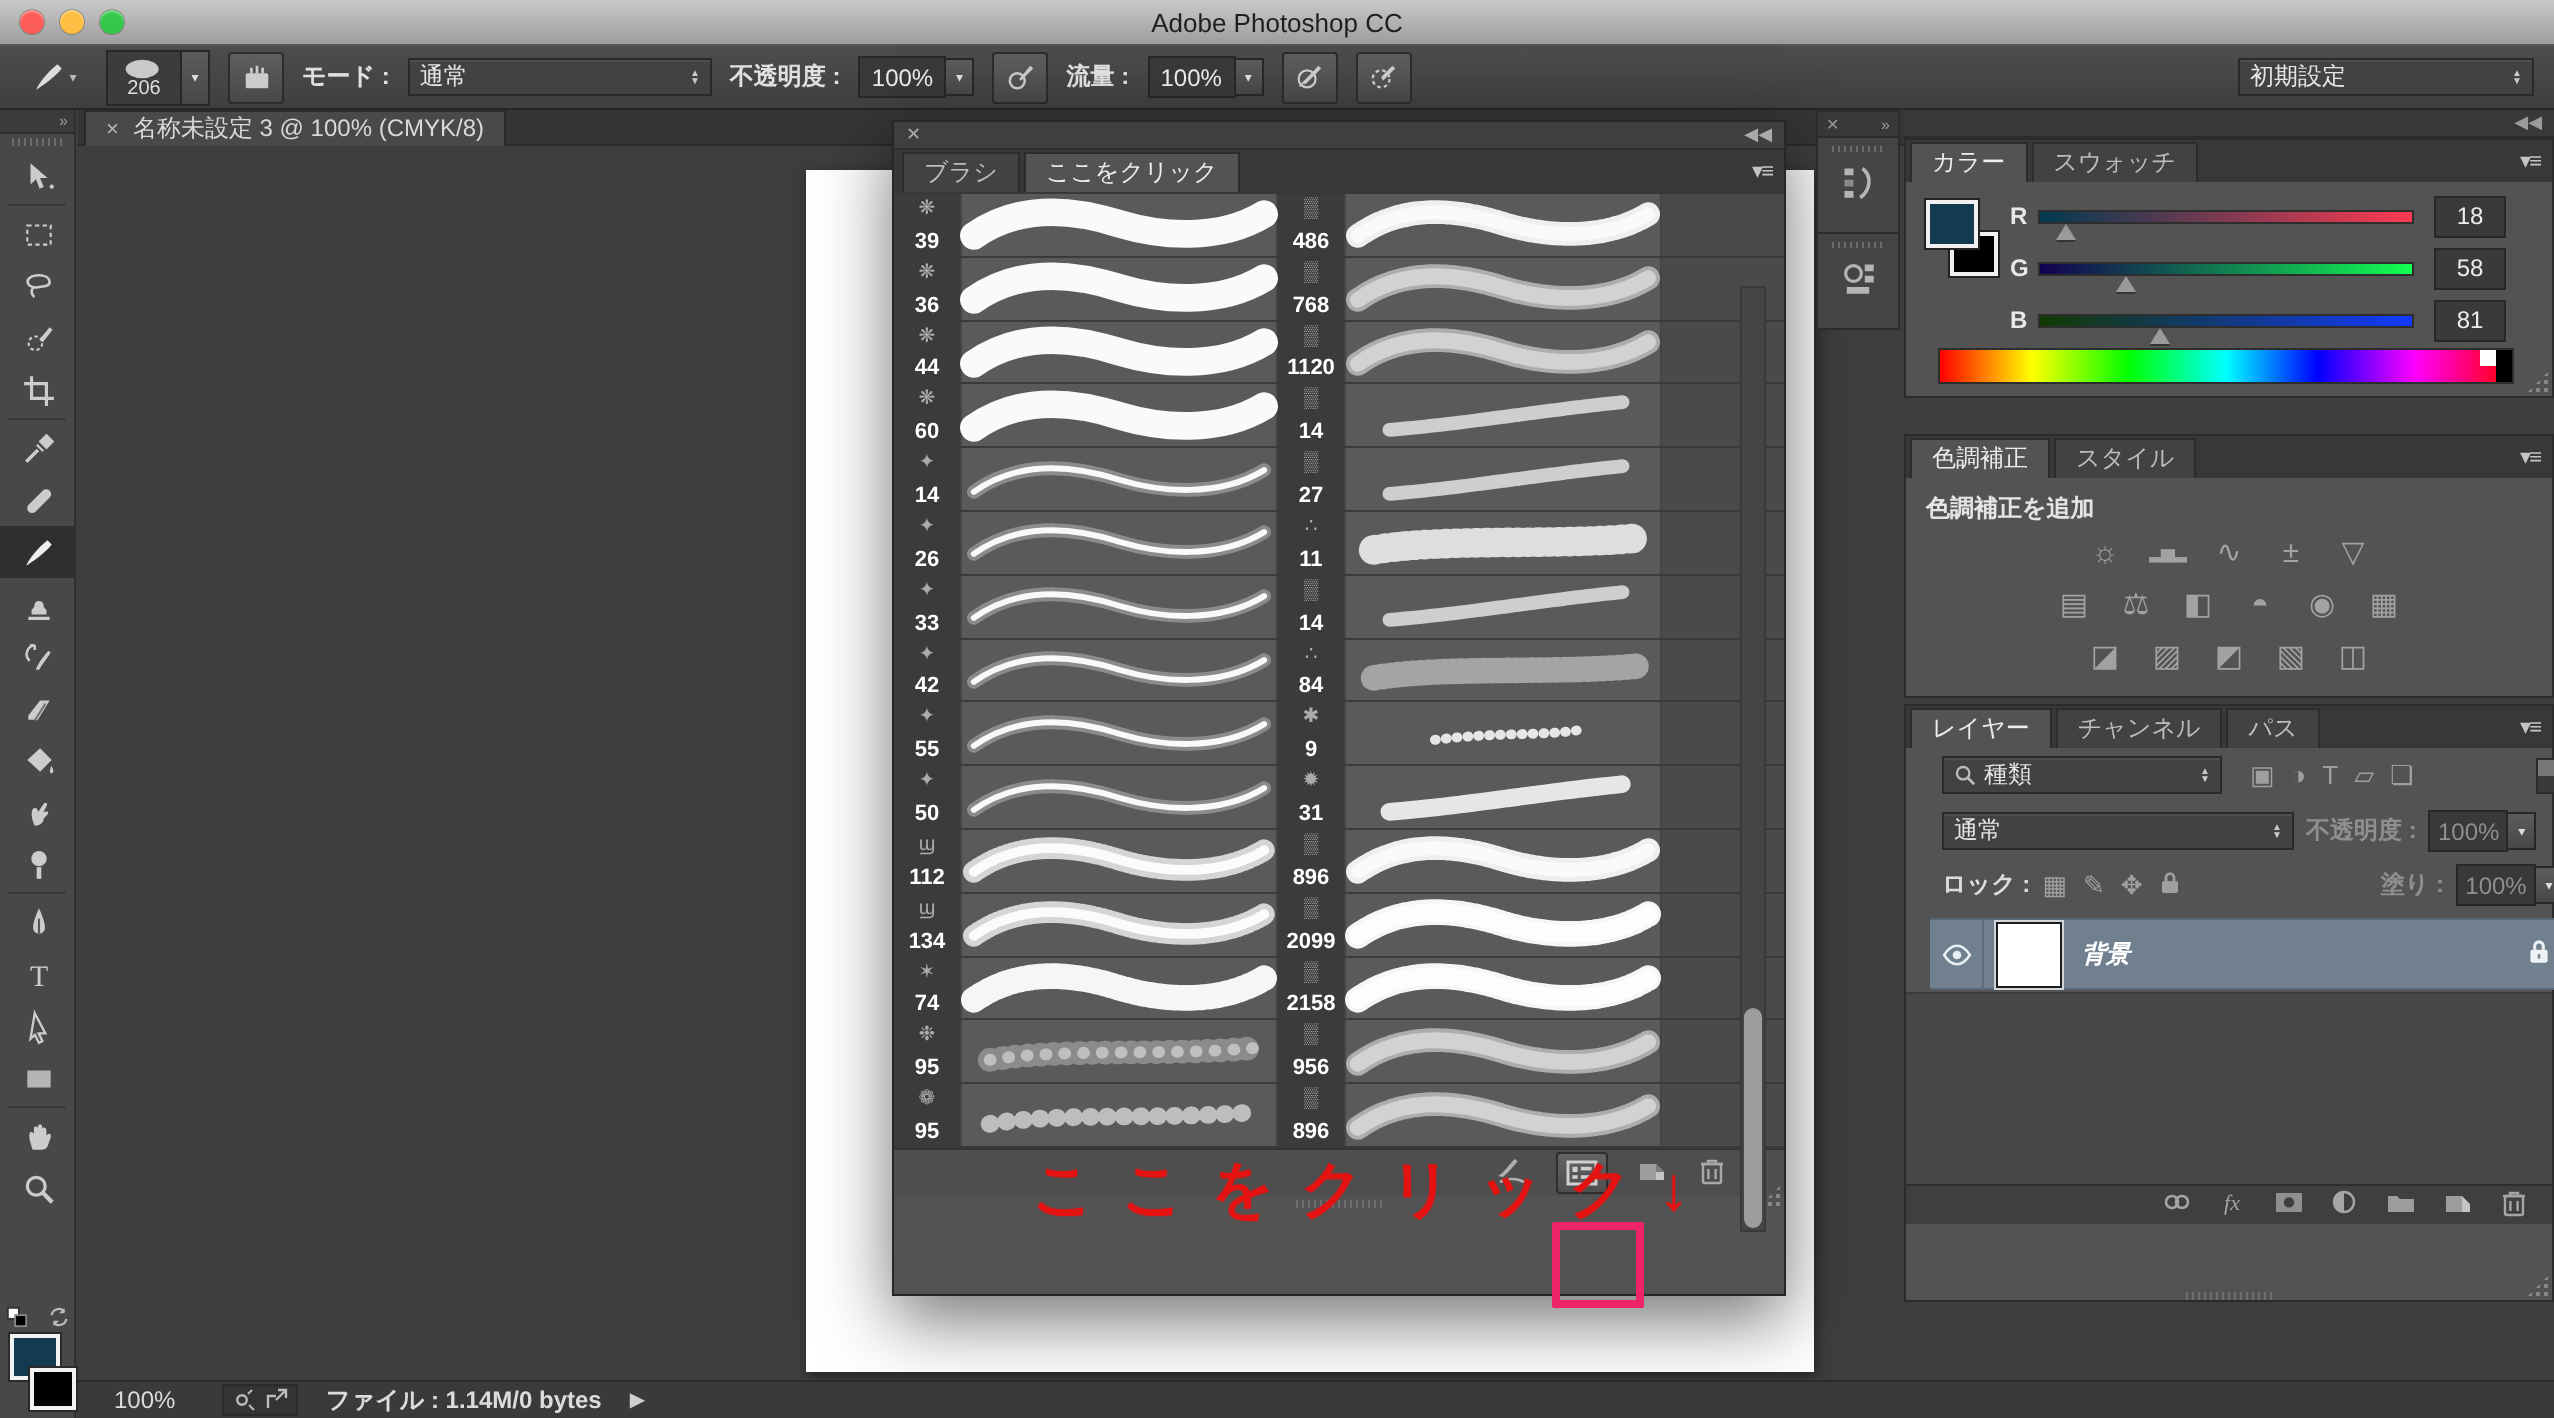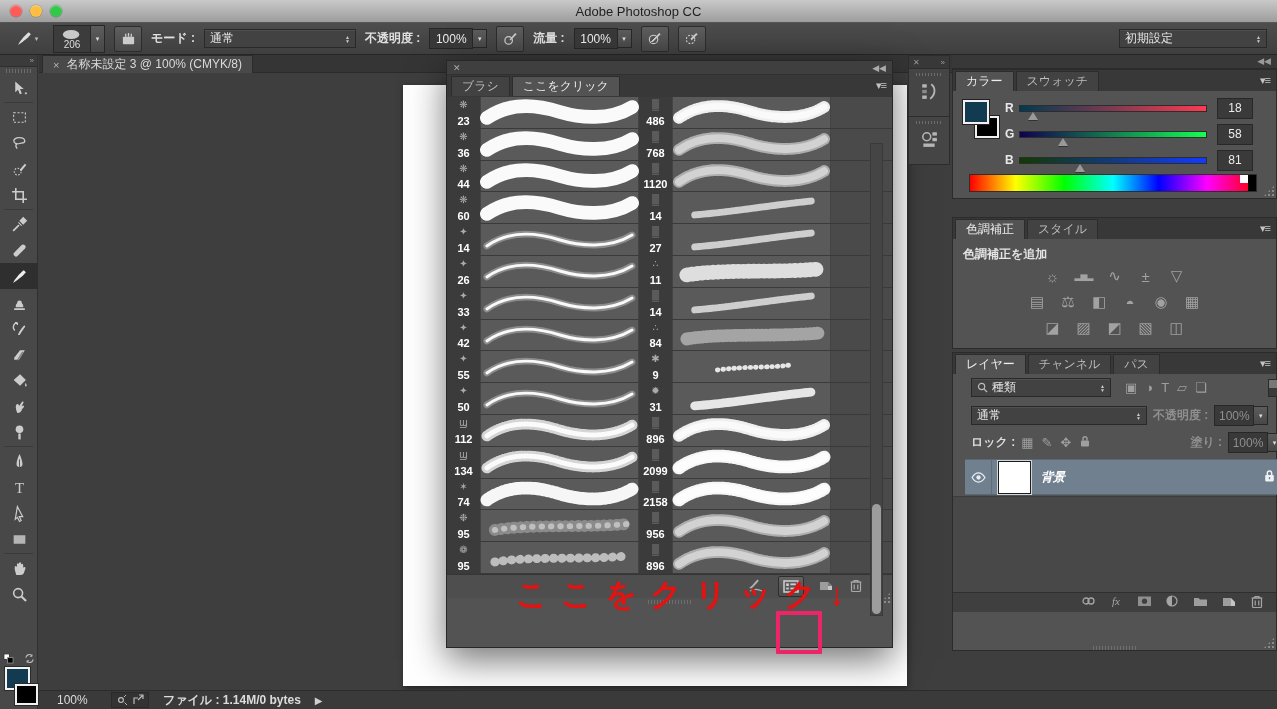--- a/index.html
+++ b/index.html
@@ -363,21 +363,21 @@
   </div>
   <div id="bp-tabs">
     <span class="ptab">ブラシ</span>
     <span class="ptab active">ここをクリック</span>
     <span class="pmenu">▾≡</span>
   </div>
   <div id="bp-list">
       <div class="prow">
         <div class="pcell">
           <span class="ic">❋</span>
-          <span class="num">23</span>
+          <span class="num">39</span>
         </div>
         <div class="pprev">
           <svg width="157" height="30" viewBox="0 0 159 30">
             <path d="M6 21 C 30 4, 58 8, 80 15 C 100 21, 130 24, 153 10" fill="none" stroke="#fff" stroke-opacity="0.97" stroke-width="14" stroke-linecap="round"></path>
           </svg>
         </div>
         <div class="pcell">
           <span class="ic">▒</span>
           <span class="num">486</span>
         </div>

